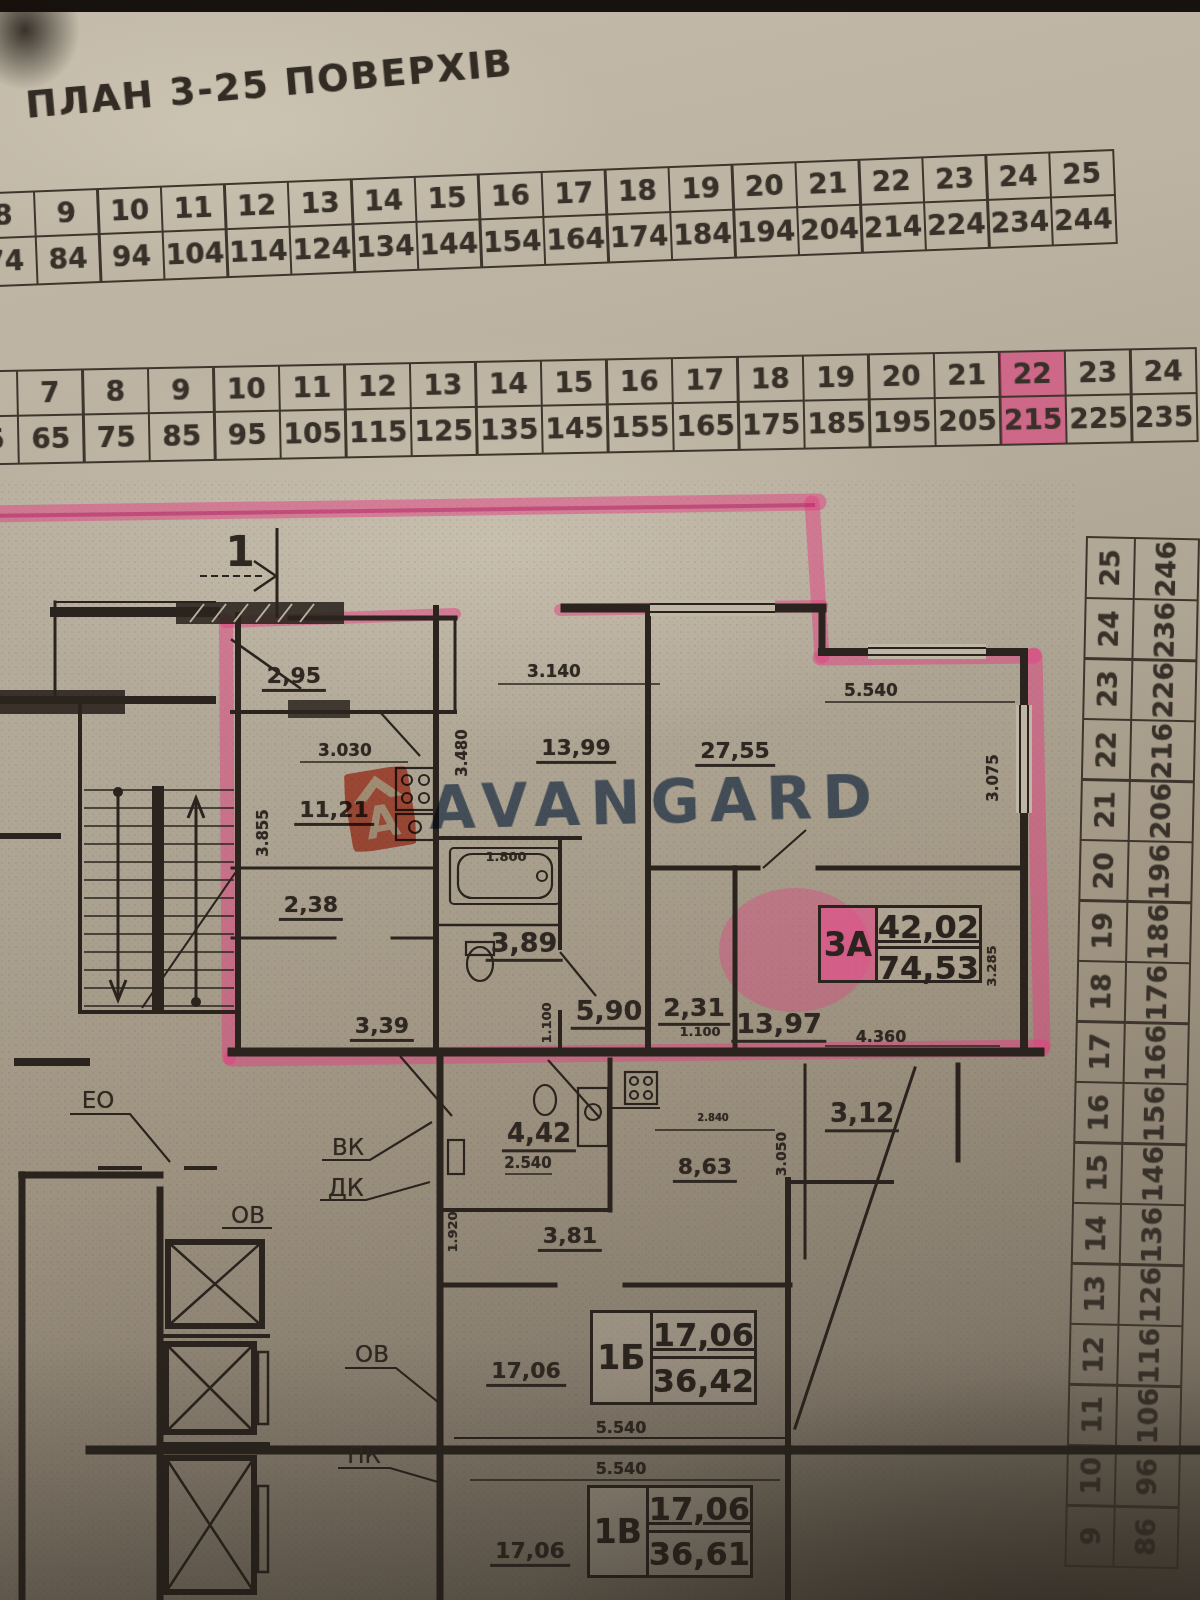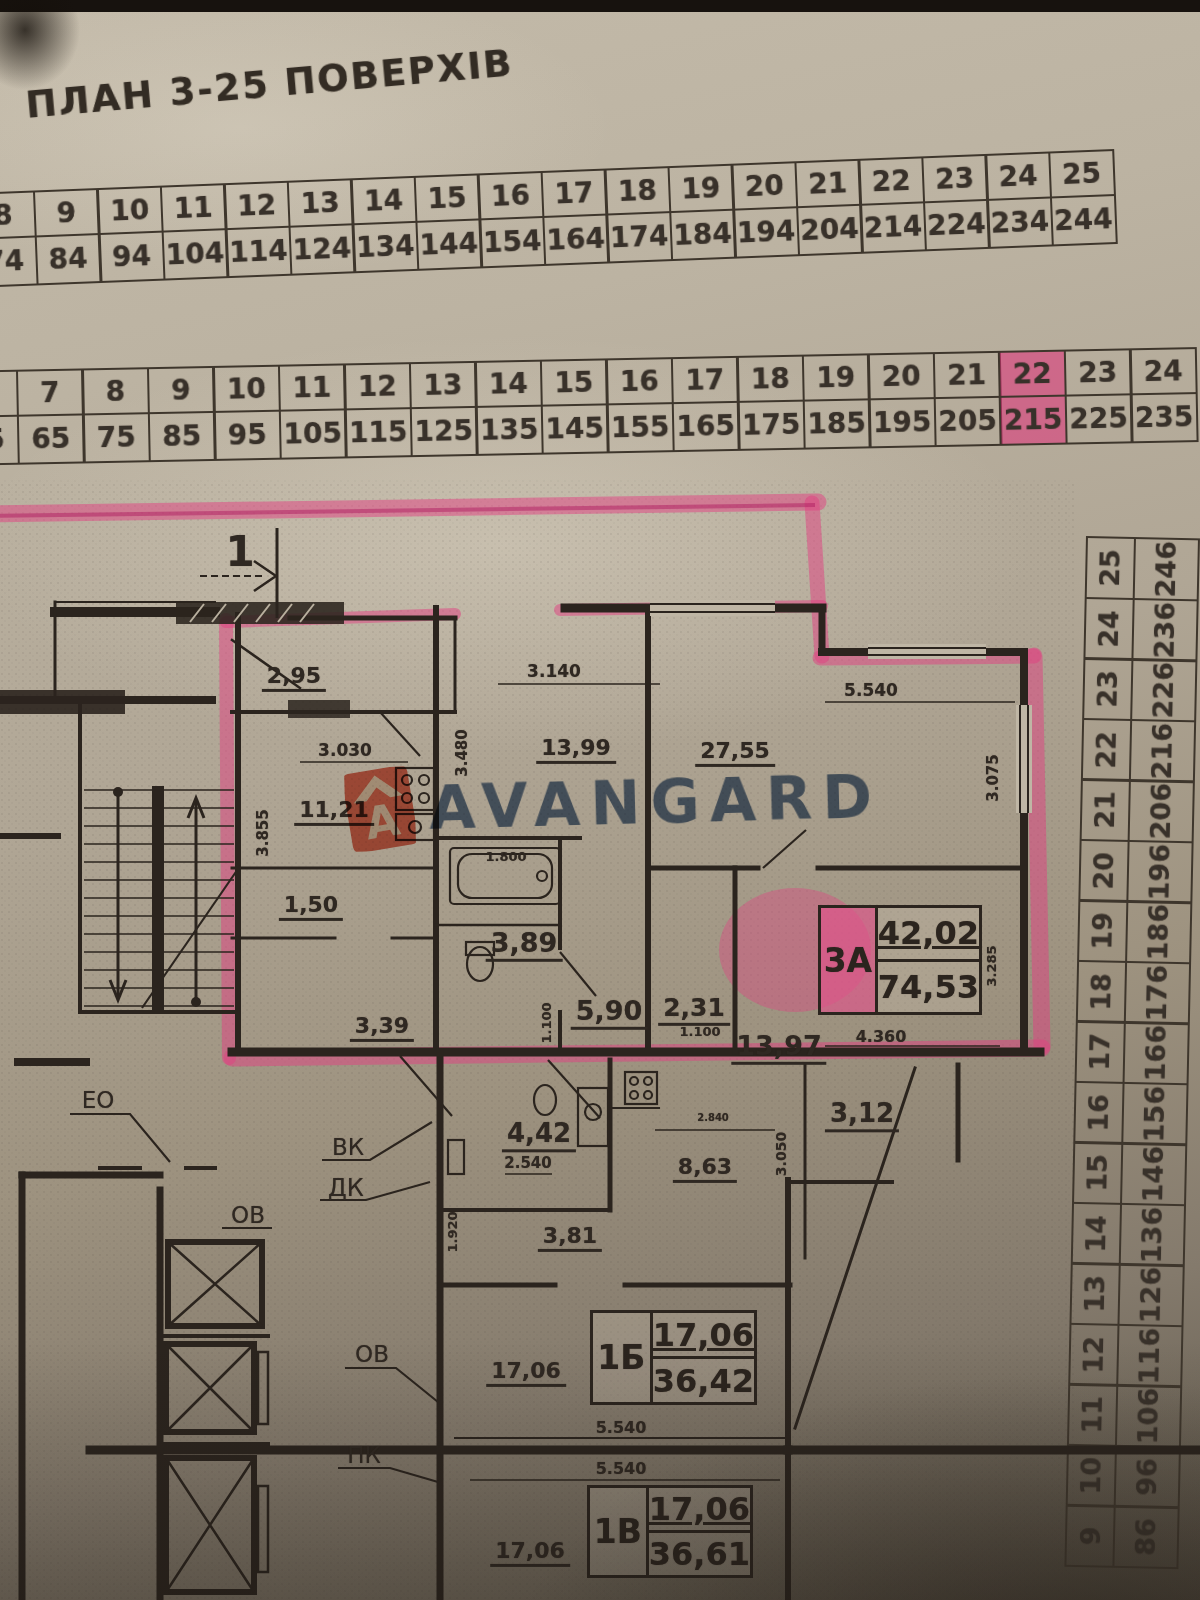--- a/index.html
+++ b/index.html
@@ -538,28 +538,28 @@
       <path d="M825,702 H1015"></path>
       <path d="M825,1046 H1000"></path>
       <path d="M655,1130 H775"></path>
       <path d="M505,1174 H552"></path>
       <path d="M470,1480 H780"></path>
     </g>
   </svg>
 
   <div class="lbl area" style="left:294px;top:678px">2,95</div>
   <div class="lbl area" style="left:334px;top:812px">11,21</div>
-  <div class="lbl area" style="left:311px;top:907px">1,50</div>
+  <div class="lbl area" style="left:311px;top:907px">2,38</div>
   <div class="lbl area" style="left:382px;top:1028px">3,39</div>
   <div class="lbl area" style="left:524px;top:945px;font-size:27px">3,89</div>
   <div class="lbl area" style="left:576px;top:750px">13,99</div>
   <div class="lbl area" style="left:735px;top:753px">27,55</div>
   <div class="lbl area" style="left:609px;top:1013px;font-size:27px">5,90</div>
   <div class="lbl area" style="left:694px;top:1010px;font-size:25px">2,31</div>
-  <div class="lbl area" style="left:779px;top:1048px;font-size:27px">13,97</div>
+  <div class="lbl area" style="left:779px;top:1026px;font-size:27px">13,97</div>
   <div class="lbl area" style="left:539px;top:1136px;font-size:26px">4,42</div>
   <div class="lbl area" style="left:705px;top:1169px">8,63</div>
   <div class="lbl area" style="left:570px;top:1238px">3,81</div>
   <div class="lbl area" style="left:862px;top:1116px;font-size:26px">3,12</div>
   <div class="lbl area" style="left:526px;top:1373px">17,06</div>
   <div class="lbl area" style="left:530px;top:1553px">17,06</div>
 
   <div class="lbl dim" style="left:554px;top:671px">3.140</div>
   <div class="lbl dim" style="left:345px;top:750px">3.030</div>
   <div class="lbl dim" style="left:506px;top:857px;font-size:13px">1.800</div>
@@ -581,21 +581,21 @@
 
   <div class="lbl eng" style="left:98px;top:1101px">ЕО</div>
   <div class="lbl eng" style="left:248px;top:1216px">ОВ</div>
   <div class="lbl eng" style="left:348px;top:1148px">ВК</div>
   <div class="lbl eng" style="left:346px;top:1189px;font-size:24px">ДК</div>
   <div class="lbl eng" style="left:372px;top:1355px">ОВ</div>
   <div class="lbl eng" style="left:364px;top:1456px">ПК</div>
 
   <div class="lbl secnum" style="left:240px;top:552px">1</div>
 
-  <div class="apt apt-3a" style="left:818px;top:905px;width:164px;height:110px">
+  <div class="apt apt-3a" style="left:818px;top:905px;width:164px;height:78px">
     <div class="code">3А</div>
     <div class="vals">
       <div>42,02</div>
       <div>74,53</div>
     </div>
   </div>
   <div class="apt" style="left:590px;top:1310px;width:167px;height:95px">
     <div class="code">1Б</div>
     <div class="vals">
       <div>17,06</div>

